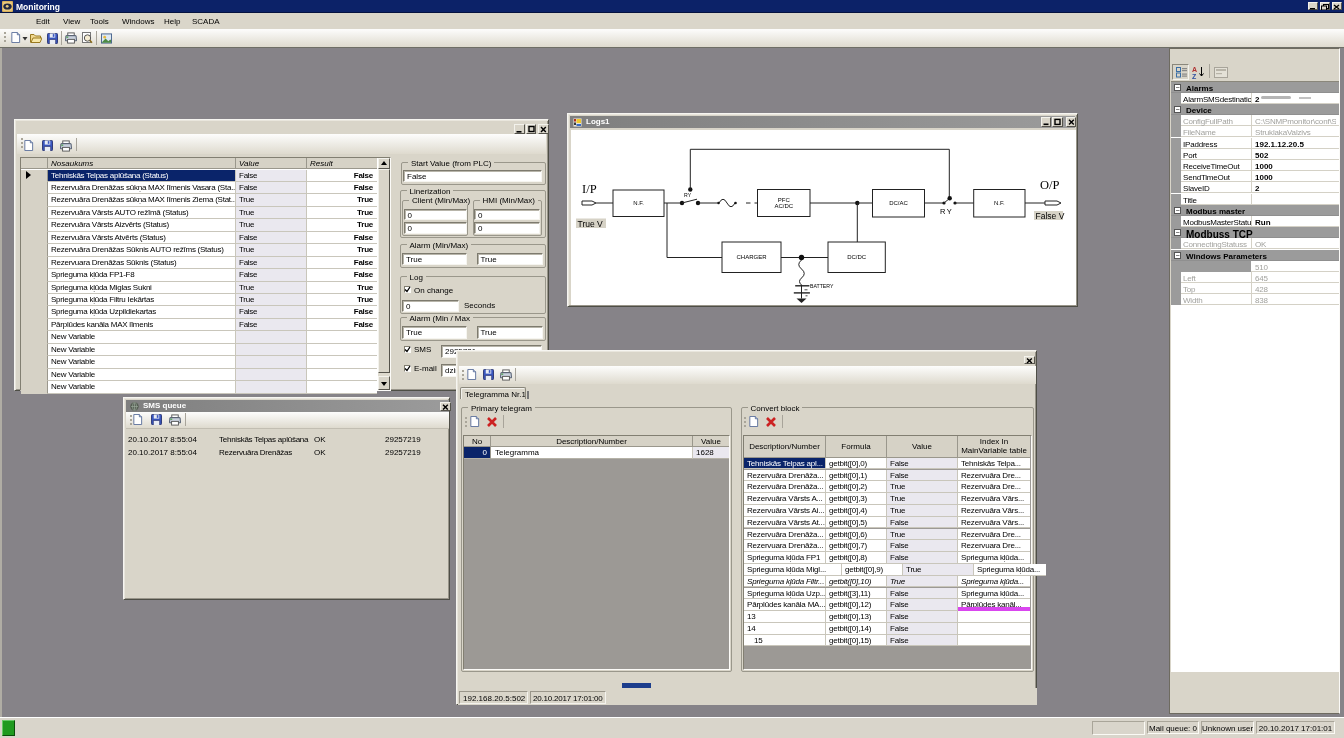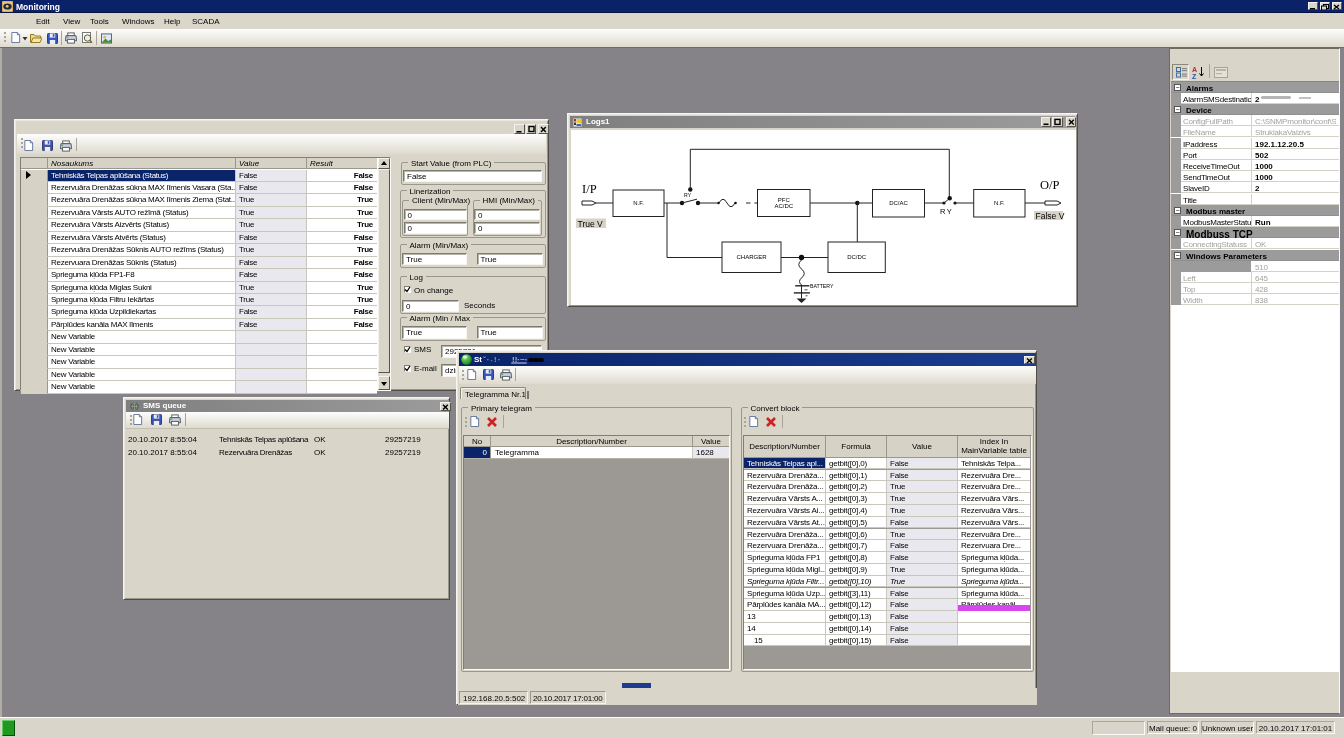--- a/index.html
+++ b/index.html
@@ -414,38 +414,20 @@
 <div class="abs" style="left:4px;top:37px;font-size:8px;">20.10.2017 8:55:04</div>
 <div class="abs" style="left:95px;top:37px;font-size:8px;letter-spacing:-0.25px;">Tehniskās Telpas aplūšana</div>
 <div class="abs" style="left:190px;top:37px;font-size:8px;">OK</div>
 <div class="abs" style="left:261px;top:37px;font-size:8px;">29257219</div>
 <div class="abs" style="left:4px;top:50px;font-size:8px;">20.10.2017 8:55:04</div>
 <div class="abs" style="left:95px;top:50px;font-size:8px;letter-spacing:-0.25px;">Rezervuāra Drenāžas</div>
 <div class="abs" style="left:190px;top:50px;font-size:8px;">OK</div>
 <div class="abs" style="left:261px;top:50px;font-size:8px;">29257219</div>
 </div>
 <div class="abs win" style="left:456px;top:350px;width:581px;height:355px;">
-<div class="abs tba" style="left:2px;top:2px;width:577px;height:13px;">
-      <svg class="abs" style="left:2px;top:1px" width="11" height="11" viewBox="0 0 11 11">
-        <defs>
-          <radialGradient id="gb" cx="0.35" cy="0.3" r="0.8">
-            <stop offset="0" stop-color="#c8f0c0"></stop>
-            <stop offset="0.35" stop-color="#57c34f"></stop>
-            <stop offset="1" stop-color="#157a15"></stop>
-          </radialGradient>
-        </defs>
-        <circle cx="5.5" cy="5.5" r="5.2" fill="url(#gb)"></circle>
-        <ellipse cx="4.2" cy="2.9" rx="2.4" ry="1.4" fill="rgba(255,255,255,0.55)"></ellipse>
-      </svg>
-      <span class="abs" style="left:15px;top:2px;">St</span>
-      <span class="abs" style="left:24px;top:2px;color:rgba(255,255,255,0.5);letter-spacing:1px;">ˇ·˖!·</span>
-      <span class="abs" style="left:53px;top:2px;color:rgba(255,255,255,0.65);">!!·~·</span>
-      <div class="abs" style="left:69px;top:5px;width:16px;height:4px;background:#05060c;border-radius:2px;"></div>
-      <div class="abs" style="left:52px;top:8.5px;width:16px;height:2.5px;background:rgba(255,255,255,0.4);border-radius:1px;"></div>
-    </div>
 <div class="abs btn" style="left:567px;top:4.5px;width:10.5px;height:8.5px;"><svg width="8.5" height="6.5" viewBox="0 0 8.5 6.5">
         <path d="M2,1.5 L6.8,6 M6.8,1.5 L2,6" stroke="#000" stroke-width="1.4"></path>
       </svg></div>
 <div class="abs tstrip" style="left:2px;top:15px;width:577px;height:18px;"></div>
 <div class="abs" style="left:5px;top:19px;width:2px;height:11px;background:repeating-linear-gradient(#a9a599 0 2px,transparent 2px 4px);"></div>
 <svg class="abs" style="left:9px;top:18px" width="11" height="11" viewBox="0 0 12 12">
       <path d="M2,0.5 H8 L10.5,3 V11.5 H2 Z" fill="#fff" stroke="#5a6f9a" stroke-width="1"></path>
       <path d="M8,0.5 V3 H10.5" fill="#dbe4f2" stroke="#5a6f9a" stroke-width="1"></path>
     </svg>
 <svg class="abs" style="left:26px;top:18px" width="11" height="11" viewBox="0 0 12 12">
@@ -554,42 +536,42 @@
       <div style="width:71px;background:#eae8ef;border-right:1px solid #c9c6bb;border-bottom:1px solid #c9c6bb;padding-left:3px;">False</div>
       <div style="width:72px;background:#fff;border-bottom:1px solid #c9c6bb;padding-left:3px;">Rezervuara Dre...</div>
     </div>
 <div class="row" style="left:287px;top:201.1px;height:11.8px;font-size:8px;line-height:11.5px;letter-spacing:-0.2px;">
       <div style="width:82px;background:#fff;border-right:1px solid #c9c6bb;border-bottom:1px solid #c9c6bb;padding-left:3px;">Sprieguma kļūda FP1</div>
       <div style="width:61px;background:#fff;border-right:1px solid #c9c6bb;border-bottom:1px solid #c9c6bb;padding-left:3px;">getbit([0],8)</div>
       <div style="width:71px;background:#eae8ef;border-right:1px solid #c9c6bb;border-bottom:1px solid #c9c6bb;padding-left:3px;">False</div>
       <div style="width:72px;background:#fff;border-bottom:1px solid #c9c6bb;padding-left:3px;">Sprieguma kļūda...</div>
     </div>
 <div class="row" style="left:287px;top:212.9px;height:11.8px;font-size:8px;line-height:11.5px;letter-spacing:-0.2px;">
-      <div style="width:82px;background:#fff;border-right:1px solid #c9c6bb;border-bottom:1px solid #c9c6bb;padding-left:3px;">Sprieguma kļūda Migl...</div>
+      <div style="width:98px;background:#fff;border-right:1px solid #c9c6bb;border-bottom:1px solid #c9c6bb;padding-left:3px;">Sprieguma kļūda Migl...</div>
       <div style="width:61px;background:#fff;border-right:1px solid #c9c6bb;border-bottom:1px solid #c9c6bb;padding-left:3px;">getbit([0],9)</div>
       <div style="width:71px;background:#eae8ef;border-right:1px solid #c9c6bb;border-bottom:1px solid #c9c6bb;padding-left:3px;">True</div>
       <div style="width:72px;background:#fff;border-bottom:1px solid #c9c6bb;padding-left:3px;">Sprieguma kļūda...</div>
     </div>
 <div class="row" style="left:287px;top:224.7px;height:11.8px;font-size:8px;line-height:11.5px;letter-spacing:-0.2px;font-style:italic;">
       <div style="width:82px;background:#fff;border-right:1px solid #c9c6bb;border-bottom:1px solid #c9c6bb;padding-left:3px;">Sprieguma kļūda Filtr...</div>
       <div style="width:61px;background:#fff;border-right:1px solid #c9c6bb;border-bottom:1px solid #c9c6bb;padding-left:3px;">getbit([0],10)</div>
       <div style="width:71px;background:#eae8ef;border-right:1px solid #c9c6bb;border-bottom:1px solid #c9c6bb;padding-left:3px;">True</div>
       <div style="width:72px;background:#fff;border-bottom:1px solid #c9c6bb;padding-left:3px;">Sprieguma kļūda...</div>
     </div>
 <div class="row" style="left:287px;top:236.5px;height:11.8px;font-size:8px;line-height:11.5px;letter-spacing:-0.2px;">
       <div style="width:82px;background:#fff;border-right:1px solid #c9c6bb;border-bottom:1px solid #c9c6bb;padding-left:3px;">Sprieguma kļūda Uzp...</div>
       <div style="width:61px;background:#fff;border-right:1px solid #c9c6bb;border-bottom:1px solid #c9c6bb;padding-left:3px;">getbit([3],11)</div>
       <div style="width:71px;background:#eae8ef;border-right:1px solid #c9c6bb;border-bottom:1px solid #c9c6bb;padding-left:3px;">False</div>
       <div style="width:72px;background:#fff;border-bottom:1px solid #c9c6bb;padding-left:3px;">Sprieguma kļūda...</div>
     </div>
 <div class="row" style="left:287px;top:248.3px;height:11.8px;font-size:8px;line-height:11.5px;letter-spacing:-0.2px;">
       <div style="width:82px;background:#fff;border-right:1px solid #c9c6bb;border-bottom:1px solid #c9c6bb;padding-left:3px;">Pārplūdes kanāla MA...</div>
       <div style="width:61px;background:#fff;border-right:1px solid #c9c6bb;border-bottom:1px solid #c9c6bb;padding-left:3px;">getbit([0],12)</div>
       <div style="width:71px;background:#eae8ef;border-right:1px solid #c9c6bb;border-bottom:1px solid #c9c6bb;padding-left:3px;">False</div>
-      <div style="width:72px;background:#fff;border-bottom:6px solid #d946ef;padding-left:3px;">Pārplūdes kanāl...</div>
+      <div style="width:72px;background:#fff;border-bottom:4px solid #d946ef;padding-left:3px;">Pārplūdes kanāl...</div>
     </div>
 <div class="row" style="left:287px;top:260.1px;height:11.8px;font-size:8px;line-height:11.5px;letter-spacing:-0.2px;">
       <div style="width:82px;background:#fff;border-right:1px solid #c9c6bb;border-bottom:1px solid #c9c6bb;padding-left:3px;">13</div>
       <div style="width:61px;background:#fff;border-right:1px solid #c9c6bb;border-bottom:1px solid #c9c6bb;padding-left:3px;">getbit([0],13)</div>
       <div style="width:71px;background:#eae8ef;border-right:1px solid #c9c6bb;border-bottom:1px solid #c9c6bb;padding-left:3px;">False</div>
       <div style="width:72px;background:#fff;border-bottom:1px solid #c9c6bb;padding-left:3px;"></div>
     </div>
 <div class="row" style="left:287px;top:271.9px;height:11.8px;font-size:8px;line-height:11.5px;letter-spacing:-0.2px;">
       <div style="width:82px;background:#fff;border-right:1px solid #c9c6bb;border-bottom:1px solid #c9c6bb;padding-left:3px;">14</div>
       <div style="width:61px;background:#fff;border-right:1px solid #c9c6bb;border-bottom:1px solid #c9c6bb;padding-left:3px;">getbit([0],14)</div>

